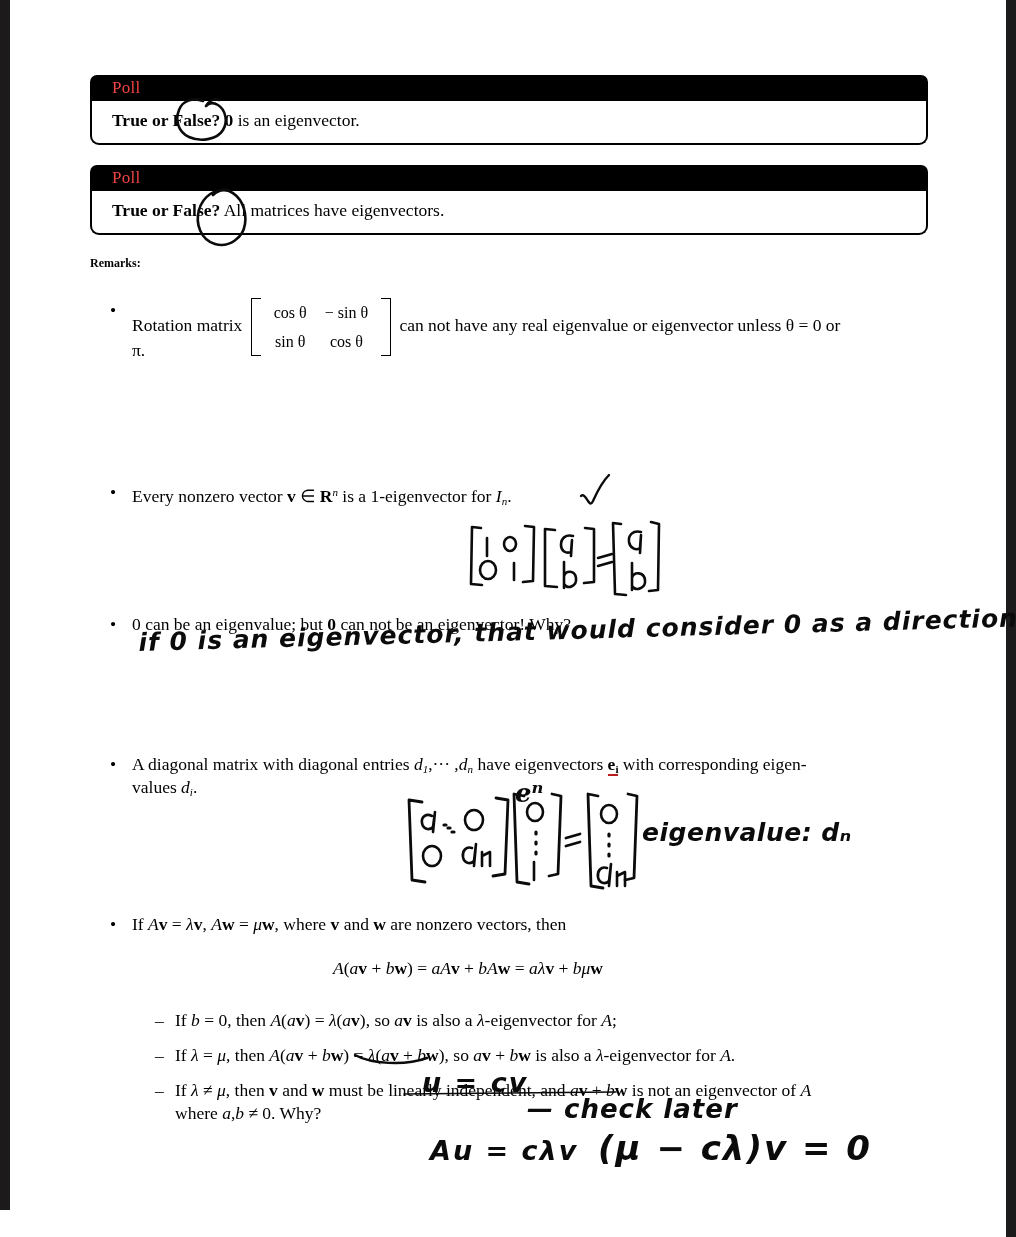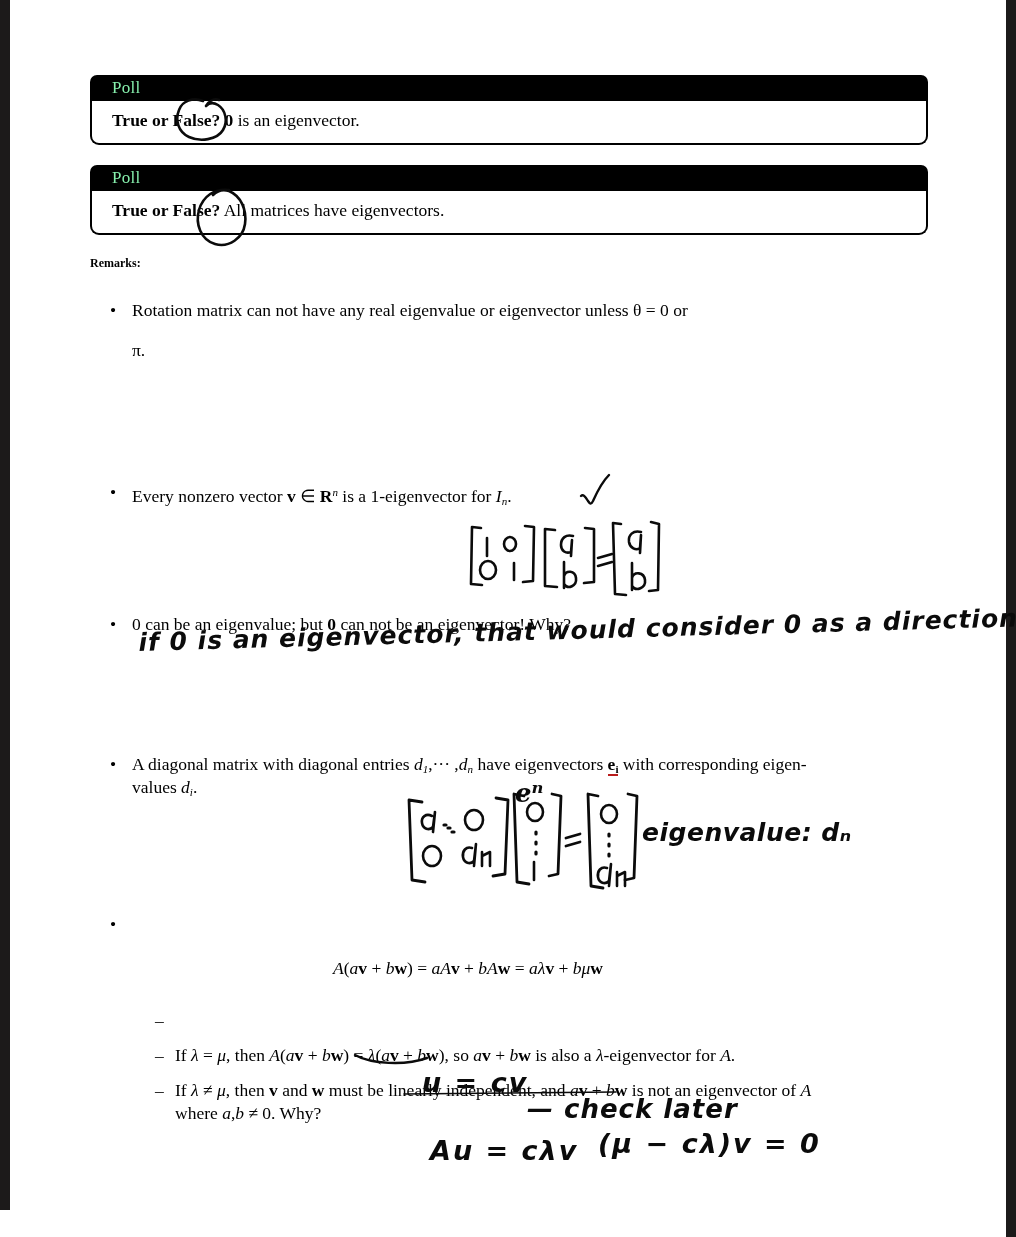--- a/index.html
+++ b/index.html
@@ -37,21 +37,21 @@
   }
 
   
   .poll {
     position: absolute;
     width: 838px;
     left: 80px;
   }
   .poll-header {
     background: #000000;
-    color: #86efac;
+    color: #ef4444;
     font-size: 17px;
     line-height: 26px;
     height: 26px;
     padding: 0 0 0 22px;
     border-top-left-radius: 7px;
     border-top-right-radius: 7px;
     letter-spacing: .3px;
   }
   .poll-body {
     background: #ffffff;
@@ -189,20 +189,34 @@
   <svg class="ink" style="left:183px; top:186px;" width="58" height="62" viewBox="0 0 58 62">
     <path d="M36 4 C22 2, 10 10, 6 24 C2 38, 8 54, 22 58 C36 62, 50 52, 52 38
              C54 24, 48 10, 36 5 C30 3, 24 5, 20 9" stroke-width="2.6"></path>
   </svg>
 
   <div class="remarks-label">Remarks:</div>
 
   <div class="bullet-row" style="left:122px; top:298px; width:800px;">
     <span class="bullet-dot">•</span>
     <span>Rotation matrix</span>
+    <span class="tmatrix">
+      <table>
+        <tbody>
+            <tr>
+          <td>cos θ</td>
+          <td>− sin θ</td>
+        </tr>
+        <tr>
+          <td>sin θ</td>
+          <td>cos θ</td>
+        </tr>
+      </tbody>
+        </table>
+    </span>
     <span>can not have any real eigenvalue or eigenvector unless θ = 0 or</span>
     <div style="position:absolute; left:0px; top:40px;">π.</div>
   </div>
 
   <div class="bullet-row" style="left:122px; top:480px; width:560px;">
     <span class="bullet-dot">•</span>
     <span>Every nonzero vector <b class="vec">v</b> ∈ <b class="vec">R</b><sup class="s">n</sup> is a 1-eigenvector for <i class="mvar">I</i><sub class="s">n</sub>.</span>
   </div>
 
   <svg class="ink" style="left:569px; top:474px;" width="32" height="36" viewBox="0 0 32 36">
@@ -276,28 +290,30 @@
     <ellipse cx="209" cy="24" rx="8" ry="9" stroke-width="2.6"></ellipse>
     <path d="M209 44 l0 2 M209 54 l0 2 M209 64 l0 2" stroke-width="3.2"></path>
     <path d="M207 78 C201 76, 197 81, 198 87 C199 93, 205 95, 209 91 L211 74 L209 96" stroke-width="2.6"></path>
     <path d="M217 82 L217 96 M217 86 L225 82 L225 96" stroke-width="2.6"></path>
   </svg>
 
   <div class="hand" style="left:632px; top:818px; font-size:25px; letter-spacing:0.5px; font-family:'DejaVu Sans', sans-serif;">eigenvalue: dₙ</div>
 
   <div class="bullet-row" style="left:122px; top:912px; width:800px;">
     <span class="bullet-dot">•</span>
+    <span>If <i class="mvar">A</i><b class="vec">v</b> = <i class="mvar">λ</i><b class="vec">v</b>, <i class="mvar">A</i><b class="vec">w</b> = <i class="mvar">μ</i><b class="vec">w</b>, where <b class="vec">v</b> and <b class="vec">w</b> are nonzero vectors, then</span>
   </div>
 
   <div class="center-eq" style="top:958px; left:-40px;">
     <i class="mvar">A</i>(<i class="mvar">a</i><b class="vec">v</b> + <i class="mvar">b</i><b class="vec">w</b>) = <i class="mvar">aA</i><b class="vec">v</b> + <i class="mvar">bA</i><b class="vec">w</b> = <i class="mvar">aλ</i><b class="vec">v</b> + <i class="mvar">bμ</i><b class="vec">w</b>
   </div>
 
   <div class="bullet-row" style="left:165px; top:1008px; width:780px;">
     <span class="sub-dash">–</span>
+    <span>If <i class="mvar">b</i> = 0, then <i class="mvar">A</i>(<i class="mvar">a</i><b class="vec">v</b>) = <i class="mvar">λ</i>(<i class="mvar">a</i><b class="vec">v</b>), so <i class="mvar">a</i><b class="vec">v</b> is also a <i class="mvar">λ</i>-eigenvector for <i class="mvar">A</i>;</span>
   </div>
 
   <div class="bullet-row" style="left:165px; top:1043px; width:780px;">
     <span class="sub-dash">–</span>
     <span>If <i class="mvar">λ</i> = <i class="mvar">μ</i>, then <i class="mvar">A</i>(<i class="mvar">a</i><b class="vec">v</b> + <i class="mvar">b</i><b class="vec">w</b>) = <i class="mvar">λ</i>(<i class="mvar">a</i><b class="vec">v</b> + <i class="mvar">b</i><b class="vec">w</b>), so <i class="mvar">a</i><b class="vec">v</b> + <i class="mvar">b</i><b class="vec">w</b> is also a <i class="mvar">λ</i>-eigenvector for <i class="mvar">A</i>.</span>
   </div>
 
   <svg class="ink" style="left:343px; top:1052px;" width="90" height="18" viewBox="0 0 90 18">
     <path d="M2 3 C18 12, 52 14, 74 6" stroke-width="2.4"></path>
   </svg>
@@ -308,15 +324,15 @@
     <div style="position:absolute; left:0px; top:23px;">where <i class="mvar">a</i>,<i class="mvar">b</i> ≠ 0. Why?</div>
   </div>
 
   <svg class="ink" style="left:392px; top:1088px;" width="220" height="14" viewBox="0 0 220 14">
     <path d="M2 6 L214 4" stroke-width="1.6"></path>
   </svg>
 
   <div class="hand" style="left:412px; top:1067px; font-size:27px; letter-spacing:2px; font-family:'DejaVu Sans', sans-serif;">u = cv</div>
   <div class="hand" style="left:517px; top:1094px; font-size:26px; letter-spacing:1px; font-family:'DejaVu Sans', sans-serif;">— check later</div>
   <div class="hand" style="left:420px; top:1135px; font-size:27px; letter-spacing:2px; font-family:'DejaVu Sans', sans-serif;">Au = cλv</div>
-  <div class="hand" style="left:588px; top:1128px; font-size:27px; letter-spacing:2px; font-family:'DejaVu Sans', sans-serif;">(μ − cλ)v = 0</div>
+  <div class="hand" style="left:588px; top:1128px; font-size:34px; letter-spacing:2px; font-family:'DejaVu Sans', sans-serif;">(μ − cλ)v = 0</div>
 
 </div>
 
 </body></html>

